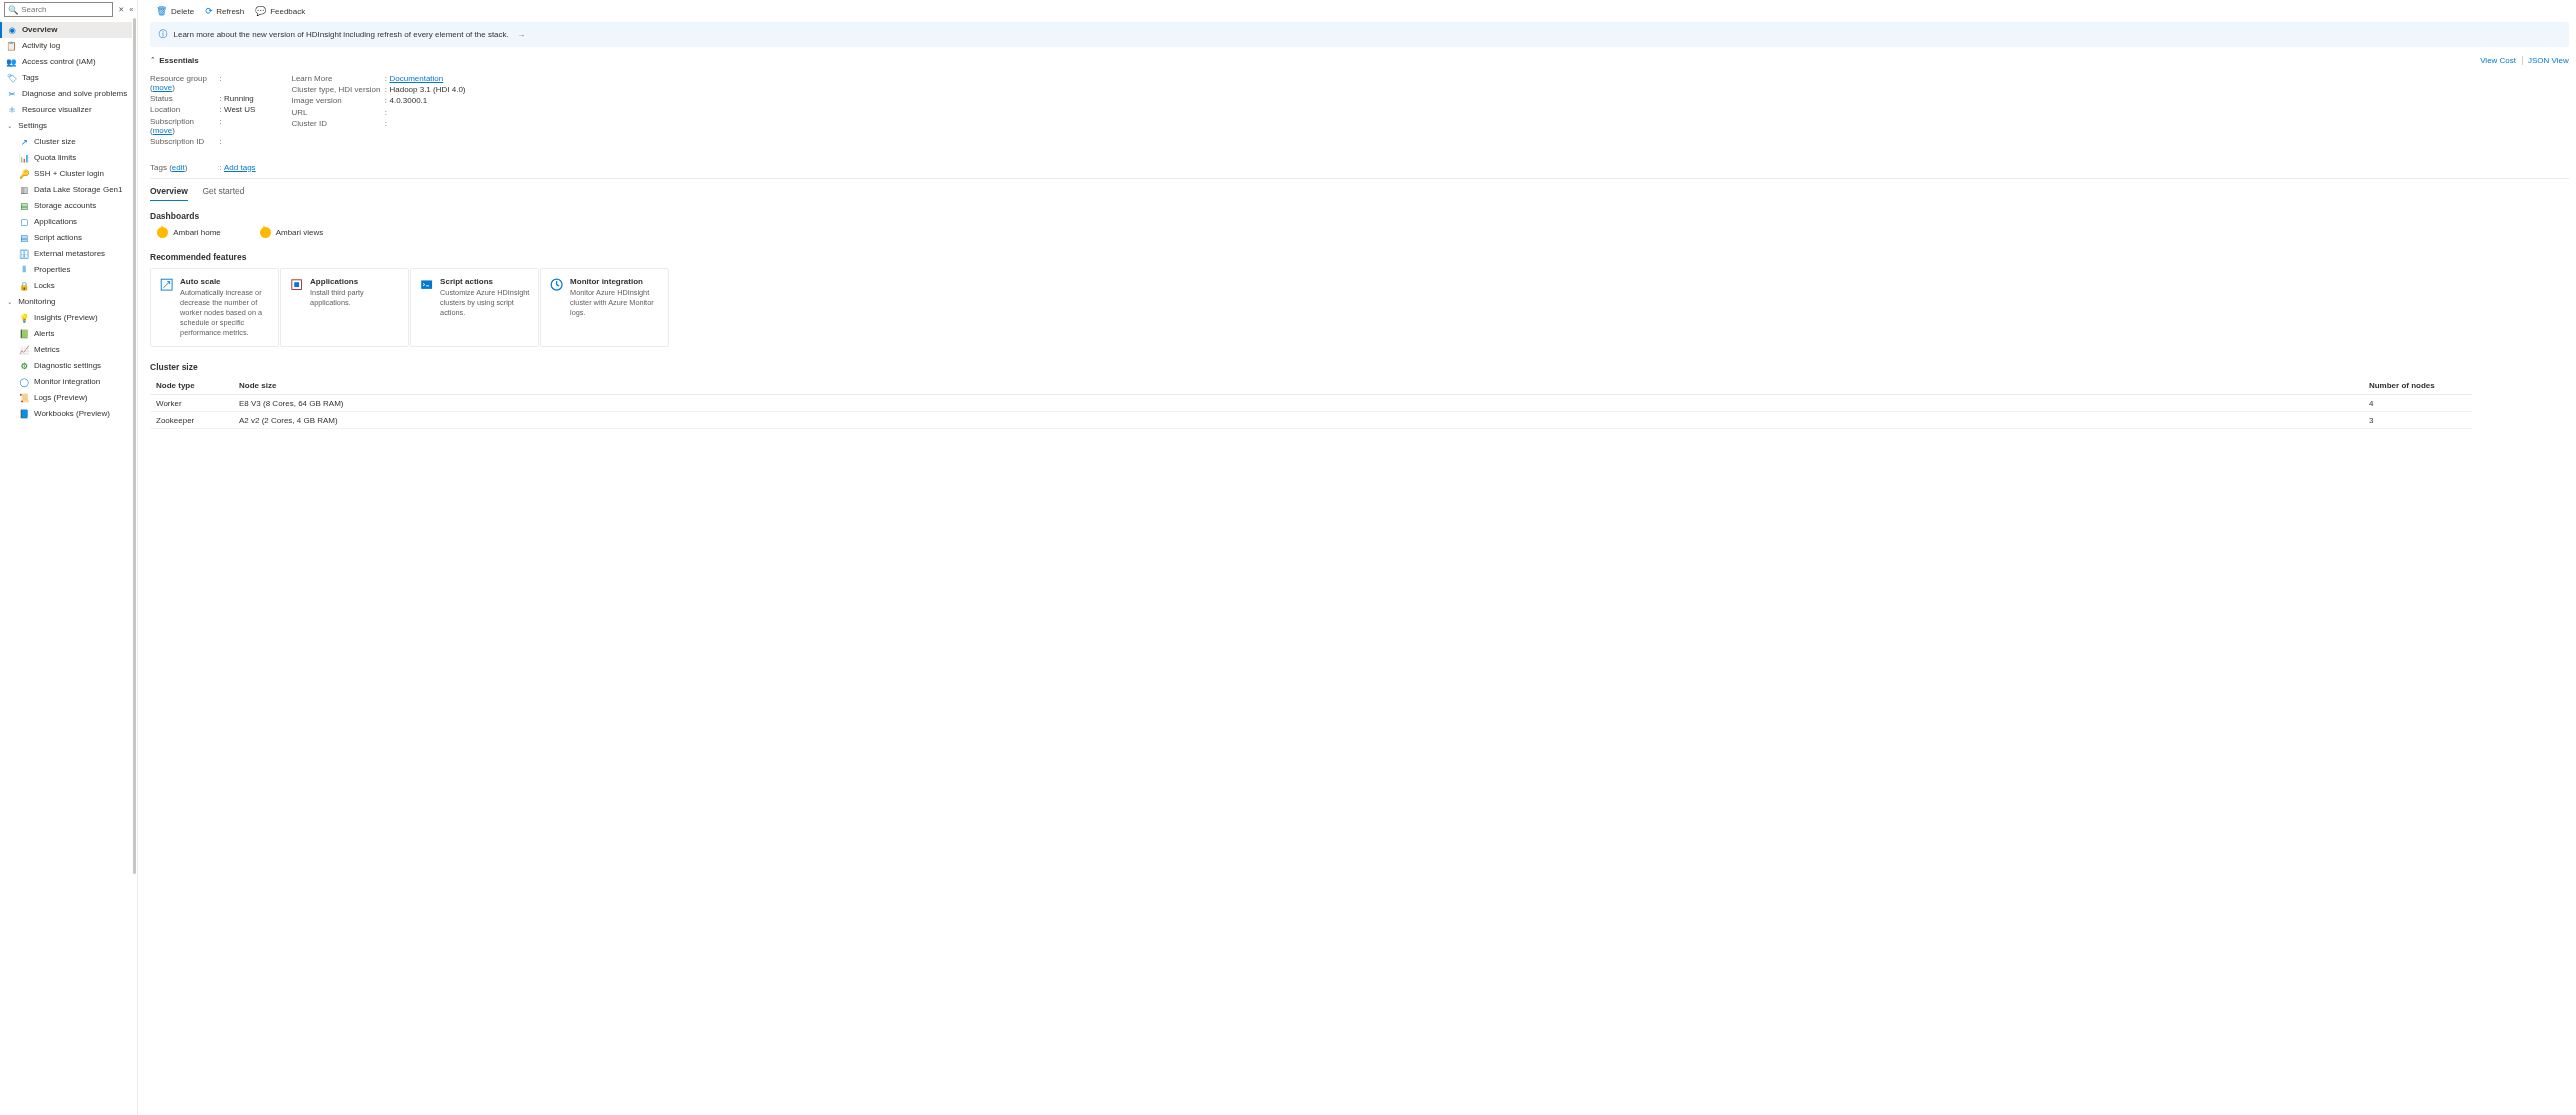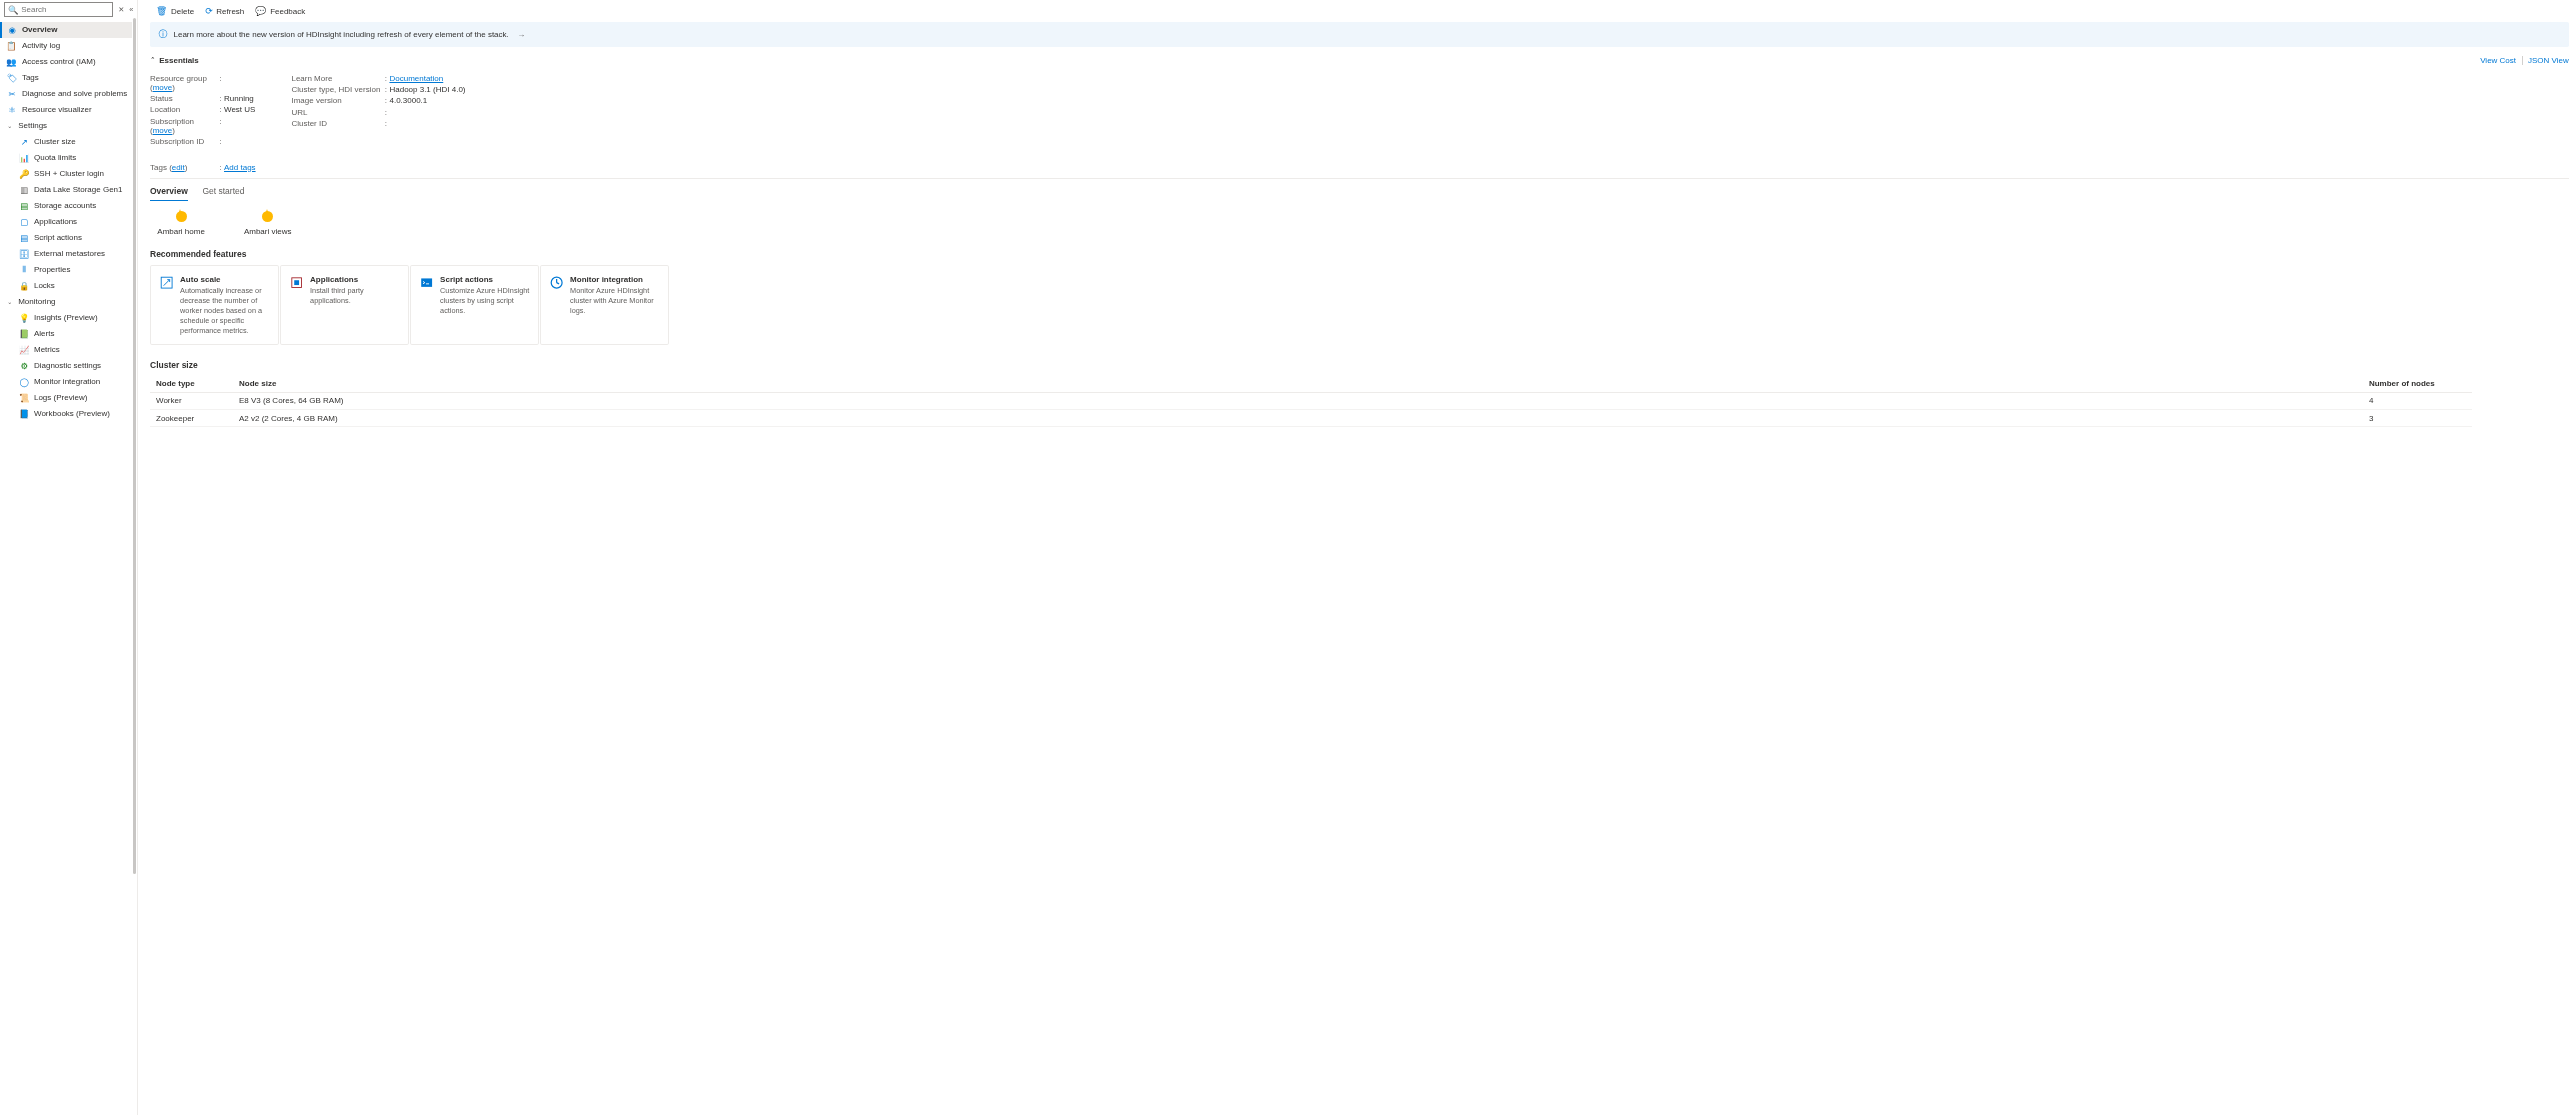--- a/index.html
+++ b/index.html
@@ -44,21 +44,21 @@
 .prop-col.right .prop-label { width: 91px; }
 .sep { margin: 0 2.4px; }
 .prop-val { color: #323130; }
 .link { color: #0078d4; text-decoration: underline; cursor: pointer; }
 .tags-row { display: flex; font-size: 8px; color: #605e5c; padding: 3.6px 0 6px; border-bottom: 0.6px solid #edebe9; align-items: baseline; }
 .tabs { display: flex; gap: 14.6px; margin: 7.3px 0 9.7px; border-bottom: 0.6px solid transparent; }
 .tab { font-size: 8.5px; color: #605e5c; padding-bottom: 3.6px; cursor: pointer; }
 .tab.active { color: #323130; font-weight: 600; border-bottom: 1.8px solid #0078d4; }
 .section-title { font-weight: 600; font-size: 8.5px; margin: 3.6px 0 6px; }
 .dashboards { display: flex; gap: 39px; margin-bottom: 13.3px; padding-left: 7.3px; }
-.dash-item { display: flex; flex-direction: column; align-items: center; gap: 4.9px; cursor: pointer; }
+.dash-item { display: flex; flex-direction: row; align-items: center; gap: 4.9px; cursor: pointer; }
 .dash-icon { width: 11px; height: 11px; border-radius: 50%; background: #ffb900; position: relative; }
 .dash-icon::before { content:""; position:absolute; top:-1.8px; left:3.6px; width:0; height:0; border-left:1.8px solid transparent; border-right:1.8px solid transparent; border-bottom:3px solid #ffb900; }
 .dash-label { font-size: 8px; }
 .cards { display: flex; gap: 1px; margin-bottom: 14.6px; }
 .card { border: 0.6px solid #edebe9; border-radius: 1.8px; padding: 8.5px; width: 129px; display: flex; gap: 6px; cursor: pointer; }
 .card-icon { width: 14.6px; height: 14.6px; flex-shrink: 0; display:flex; align-items:center; justify-content:center; }
 .card-title { font-weight: 600; font-size: 8px; margin-bottom: 2.4px; }
 .card-desc { font-size: 7.3px; color: #605e5c; line-height: 1.35; }
 .table { margin-top: 4.9px; width: 96%; }
 .tr { display: flex; border-bottom: 0.6px solid #f3f2f1; padding: 3.6px 6px; }
@@ -278,20 +278,21 @@
     <span class="prop-label" style="width:67px"><span>Tags</span> (<span class="link">edit</span>)</span>
     <span class="sep">:</span>
     <span class="link">Add tags</span>
   </div>
 
   <div class="tabs">
     <div class="tab active">Overview</div>
     <div class="tab">Get started</div>
   </div>
 
+  <div class="section-title">Dashboards</div>
   <div class="dashboards">
     <div class="dash-item">
       <span class="dash-icon"></span>
       <span class="dash-label">Ambari home</span>
     </div>
     <div class="dash-item">
       <span class="dash-icon"></span>
       <span class="dash-label">Ambari views</span>
     </div>
   </div>

